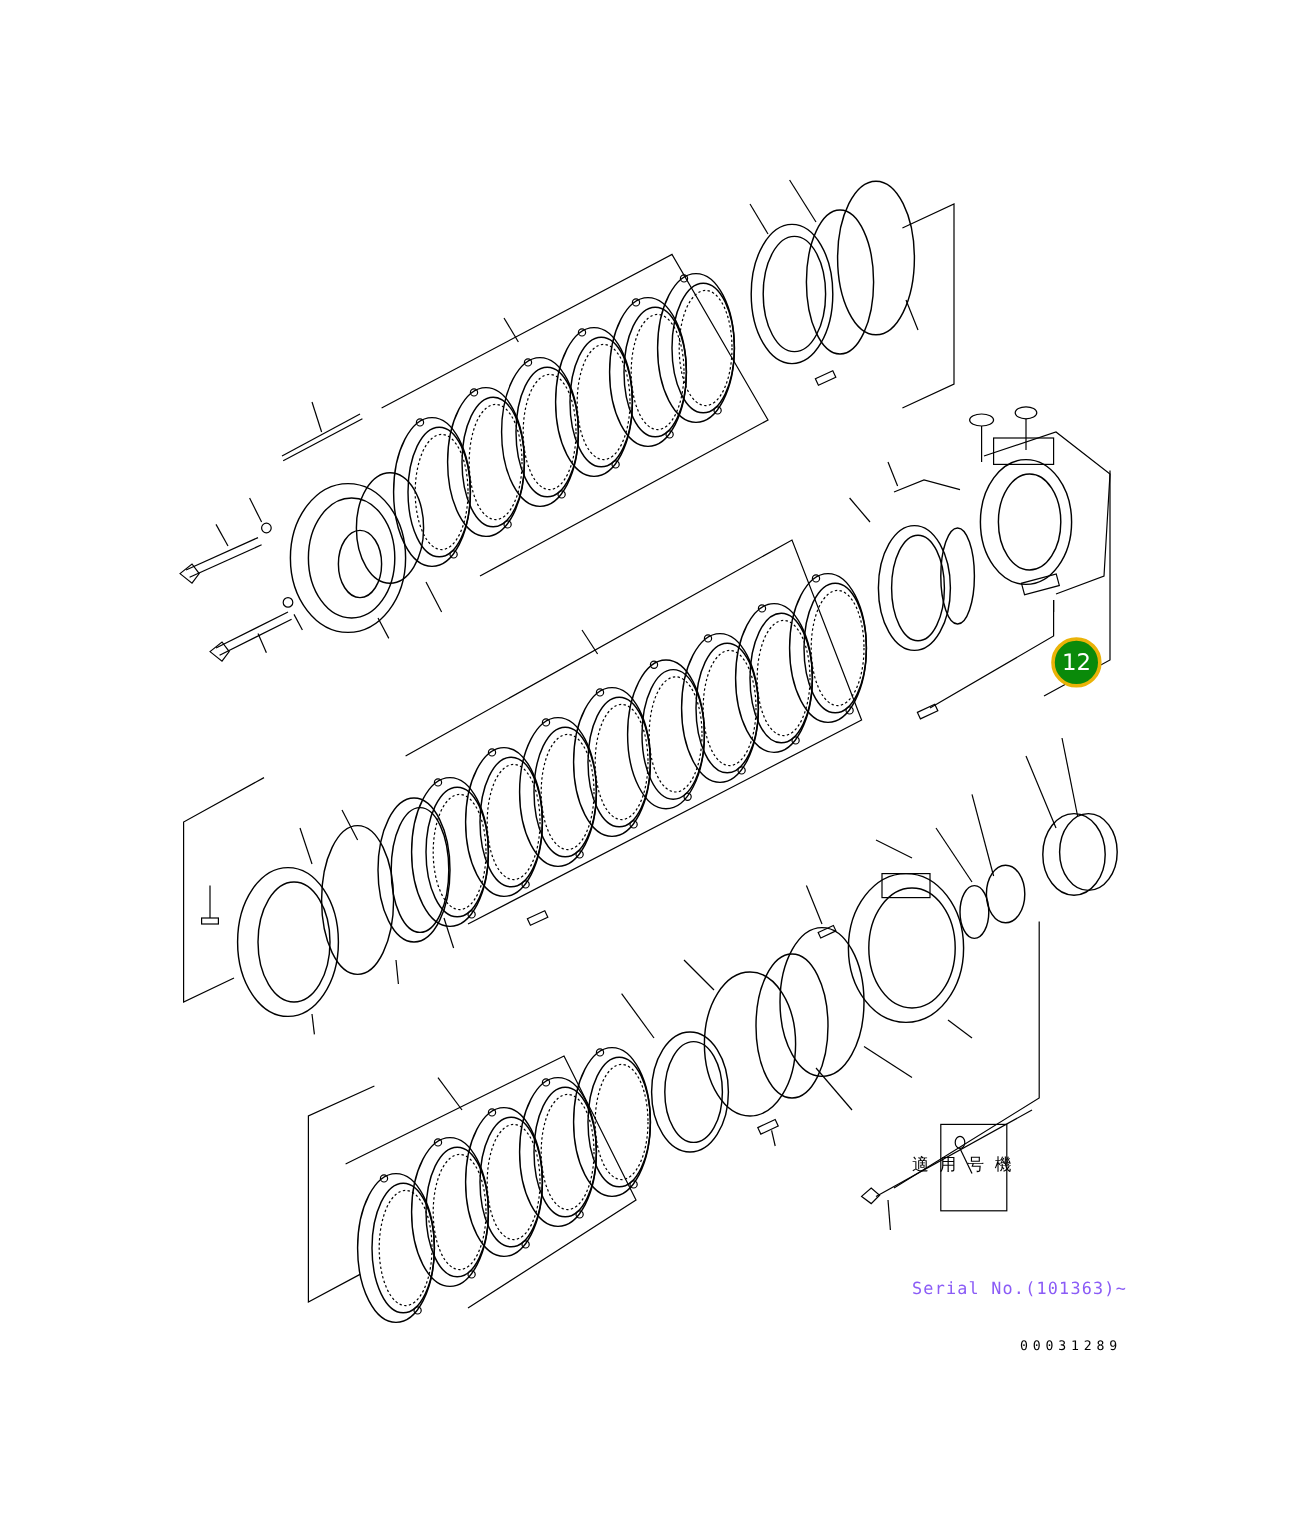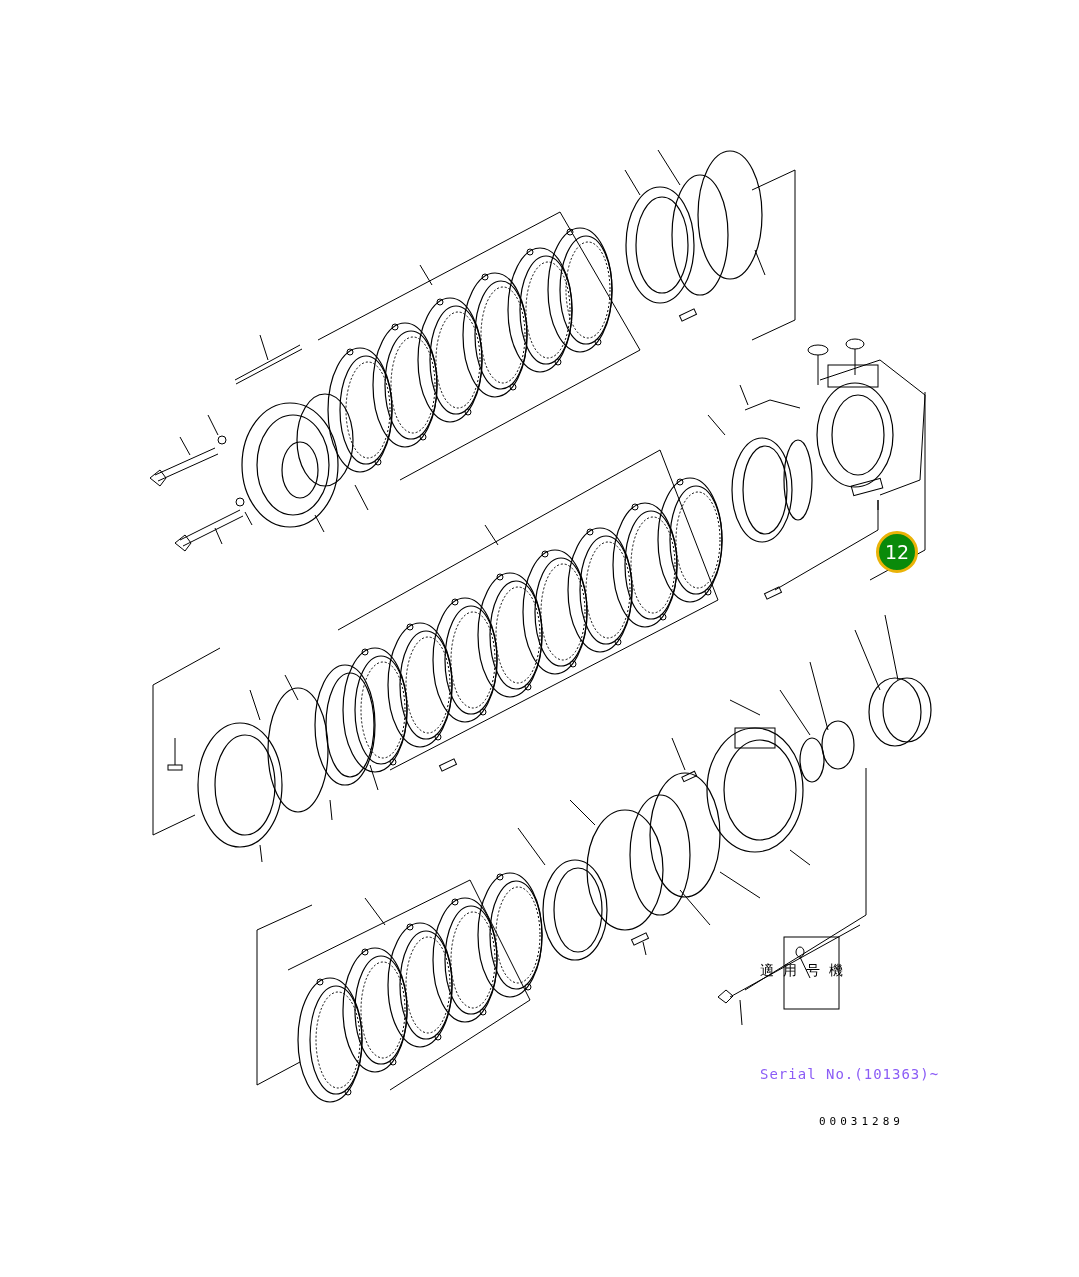--- a/index.html
+++ b/index.html
@@ -9,21 +9,21 @@
   .thin { stroke: #000; stroke-width: 1; fill: none; }
   .teeth { stroke: #000; stroke-width: 1; fill: none; stroke-dasharray: 2 2; }
   .callout {
     position: absolute; left: 876px; top: 531px; width: 42px; height: 42px; border-radius: 50%;
     background: #0a8a0a; border: 3px solid #eab308; box-sizing: border-box;
     color: #fff; font-family: "DejaVu Sans", sans-serif; font-size: 19px;
     display: flex; align-items: center; justify-content: center; cursor: pointer; text-align: center;
   }
   .serial-jp { position: absolute; left: 760px; top: 962px; font-size: 14px; letter-spacing: 9px; color: #000; }
   .serial-en { position: absolute; left: 760px; top: 1031px; font-size: 14px; letter-spacing: 1px; color: #8b5cf6; margin-top: 35px; }
-  .drawing-no { position: absolute; left: 819px; top: 1115px; font-size: 11px; letter-spacing: 4px; color: #000; text-align: right; }
+  .drawing-no { position: absolute; left: 850px; top: 1115px; font-size: 11px; letter-spacing: 4px; color: #000; text-align: right; }
 </style>
 </head>
 <body>
 
 <svg id="diagram" viewBox="0 0 1079 1277" xmlns="http://www.w3.org/2000/svg">
   <defs>
     <g id="disc">
       <ellipse cx="0" cy="0" rx="32" ry="62" class="ln"></ellipse>
       <ellipse cx="6" cy="0" rx="26" ry="54" class="ln"></ellipse>
       <ellipse cx="8" cy="0" rx="22" ry="48" class="teeth"></ellipse>

